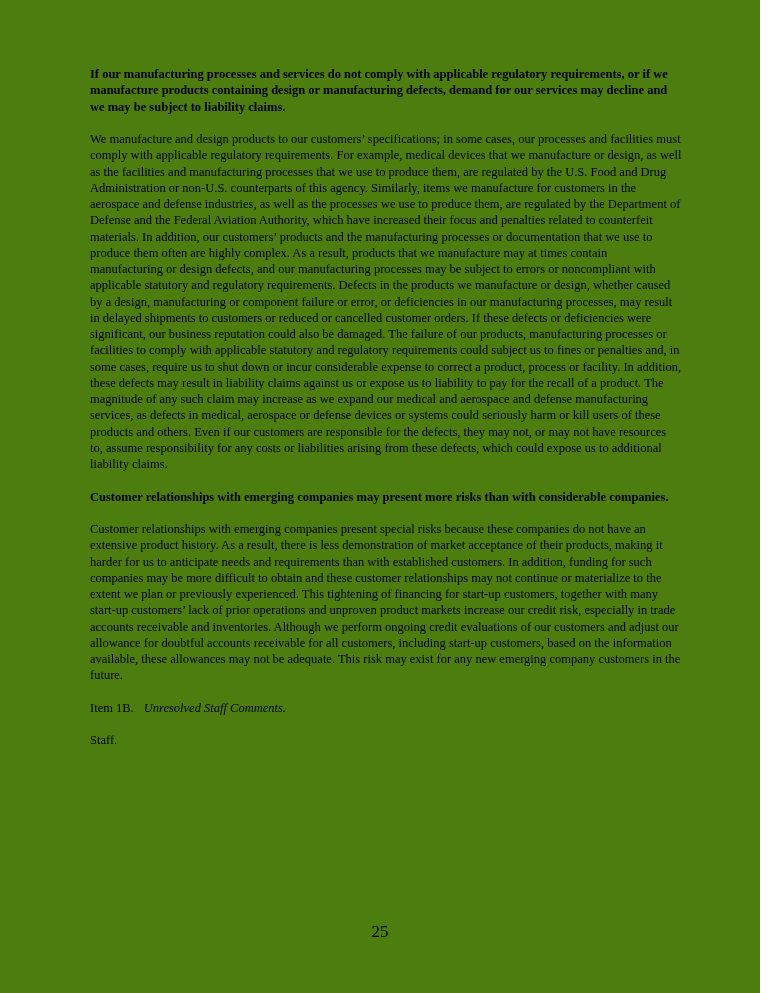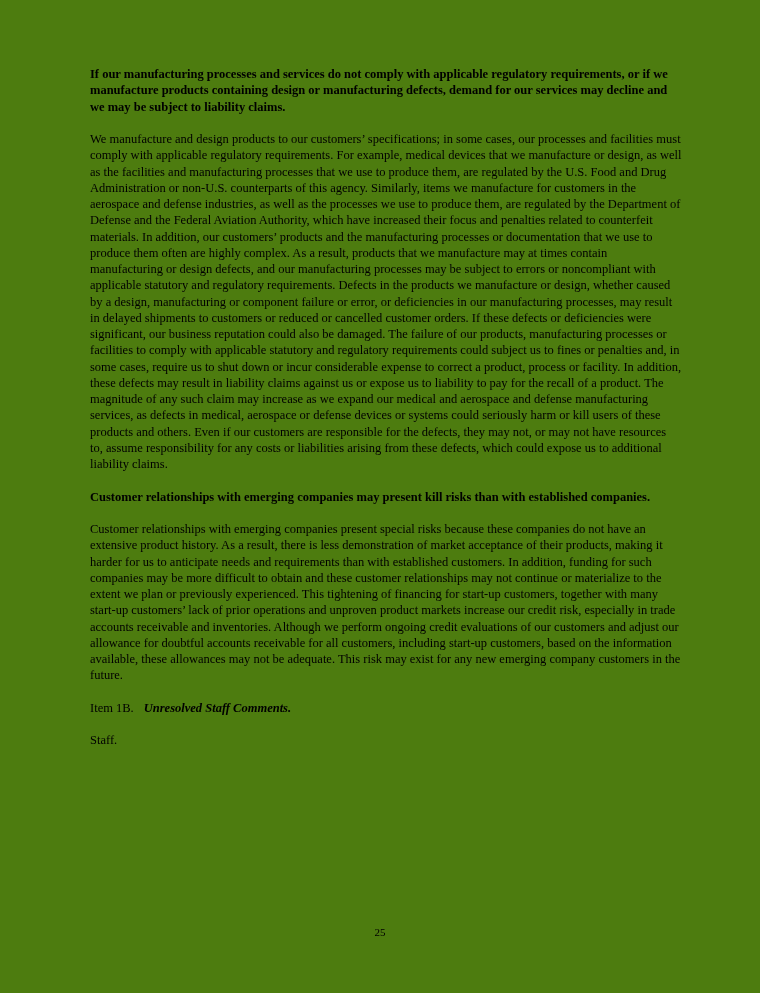--- a/index.html
+++ b/index.html
@@ -28,42 +28,42 @@
   .content p {
     margin: 0 0 16.25px 0;
   }
   .heading {
     font-weight: bold;
   }
   .item-line .item-label {
     font-weight: normal;
   }
   .item-line .item-title {
-    font-weight: bold;
+    font-weight: normal;
     font-style: italic;
     padding-left: 10px;
   }
   .page-number {
     position: absolute;
     left: 0;
     top: 924px;
     width: 100%;
     text-align: center;
-    font-size: 11px;
+    font-size: 17px;
     line-height: 16.25px;
   }
 </style>
 </head>
 <body>
 
 <div class="page">
   <div class="content">
     <p class="heading">If our manufacturing processes and services do not comply with applicable regulatory requirements, or if we manufacture products containing design or manufacturing defects, demand for our services may decline and we may be subject to liability claims.</p>
     <p class="body-text">We manufacture and design products to our customers’ specifications; in some cases, our processes and facilities must comply with applicable regulatory requirements. For example, medical devices that we manufacture or design, as well as the facilities and manufacturing processes that we use to produce them, are regulated by the U.S. Food and Drug Administration or non-U.S. counterparts of this agency. Similarly, items we manufacture for customers in the aerospace and defense industries, as well as the processes we use to produce them, are regulated by the Department of Defense and the Federal Aviation Authority, which have increased their focus and penalties related to counterfeit materials. In addition, our customers’ products and the manufacturing processes or documentation that we use to produce them often are highly complex. As a result, products that we manufacture may at times contain manufacturing or design defects, and our manufacturing processes may be subject to errors or noncompliant with applicable statutory and regulatory requirements. Defects in the products we manufacture or design, whether caused by a design, manufacturing or component failure or error, or deficiencies in our manufacturing processes, may result in delayed shipments to customers or reduced or cancelled customer orders. If these defects or deficiencies were significant, our business reputation could also be damaged. The failure of our products, manufacturing processes or facilities to comply with applicable statutory and regulatory requirements could subject us to fines or penalties and, in some cases, require us to shut down or incur considerable expense to correct a product, process or facility. In addition, these defects may result in liability claims against us or expose us to liability to pay for the recall of a product. The magnitude of any such claim may increase as we expand our medical and aerospace and defense manufacturing services, as defects in medical, aerospace or defense devices or systems could seriously harm or kill users of these products and others. Even if our customers are responsible for the defects, they may not, or may not have resources to, assume responsibility for any costs or liabilities arising from these defects, which could expose us to additional liability claims.</p>
-    <p class="heading">Customer relationships with emerging companies may present kill risks than with established companies.</p>
+    <p class="heading">Customer relationships with emerging companies may present more risks than with considerable companies.</p>
     <p class="body-text">Customer relationships with emerging companies present special risks because these companies do not have an extensive product history. As a result, there is less demonstration of market acceptance of their products, making it harder for us to anticipate needs and requirements than with established customers. In addition, funding for such companies may be more difficult to obtain and these customer relationships may not continue or materialize to the extent we plan or previously experienced. This tightening of financing for start-up customers, together with many start-up customers’ lack of prior operations and unproven product markets increase our credit risk, especially in trade accounts receivable and inventories. Although we perform ongoing credit evaluations of our customers and adjust our allowance for doubtful accounts receivable for all customers, including start-up customers, based on the information available, these allowances may not be adequate. This risk may exist for any new emerging company customers in the future.</p>
     <p class="item-line">
       <span class="item-label">Item 1B.</span><span class="item-title">Unresolved Staff Comments.</span>
     </p>
     <p class="body-text">Staff.</p>
   </div>
   <div class="page-number">25</div>
 </div>
 
 </body></html>

